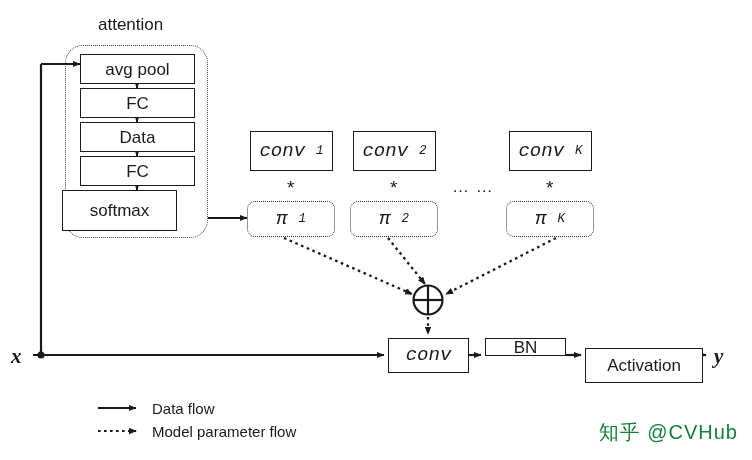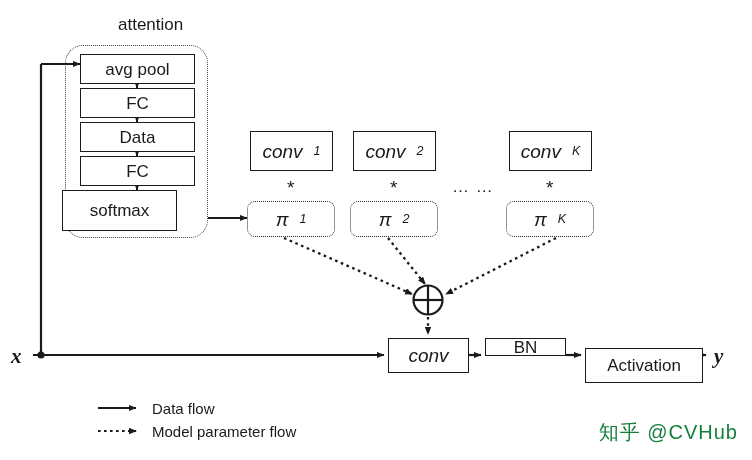--- a/index.html
+++ b/index.html
@@ -33,21 +33,21 @@
     font-size: 17px;
     line-height: 1;
     white-space: nowrap;
     z-index: 3;
   }
   .node.dotted {
     border: 1.8px dotted #2b2b2b;
     border-radius: 8px;
   }
   .node.italic {
-    font-family: Liberation Sans, sans-serif;
+    font-family: Liberation Mono, monospace;
     font-style: italic;
     font-size: 19px;
     gap: 11px;
   }
   .group-box {
     position: absolute;
     box-sizing: border-box;
     border: 1.8px dotted #444;
     border-radius: 18px;
     background: transparent;
@@ -156,21 +156,21 @@
   </g>
 
   <g stroke="#1a1a1a" stroke-width="2.2" fill="none">
     <line x1="98" y1="408" x2="136" y2="408" marker-end="url(#arrow-solid)"></line>
   </g>
   <g stroke="#1a1a1a" stroke-width="2.2" fill="none" stroke-dasharray="2.6 3.4">
     <line x1="98" y1="431" x2="136" y2="431" marker-end="url(#arrow-dotted)"></line>
   </g>
 </svg>
 
-<div class="plain-label" style="left:98px; top:16px;margin-left:20px;">attention</div>
+<div class="plain-label" style="left:98px; top:16px;">attention</div>
 
 <div class="group-box" style="left:65px; top:45px; width:143px; height:193px;"></div>
 
 <div class="node" style="left:80px; top:54px; width:115px; height:30px;">
   <span>avg pool</span>
 </div>
 <div class="node" style="left:80px; top:88px; width:115px; height:30px;">
   <span>FC</span>
 </div>
 <div class="node" style="left:80px; top:122px; width:115px; height:30px;">

